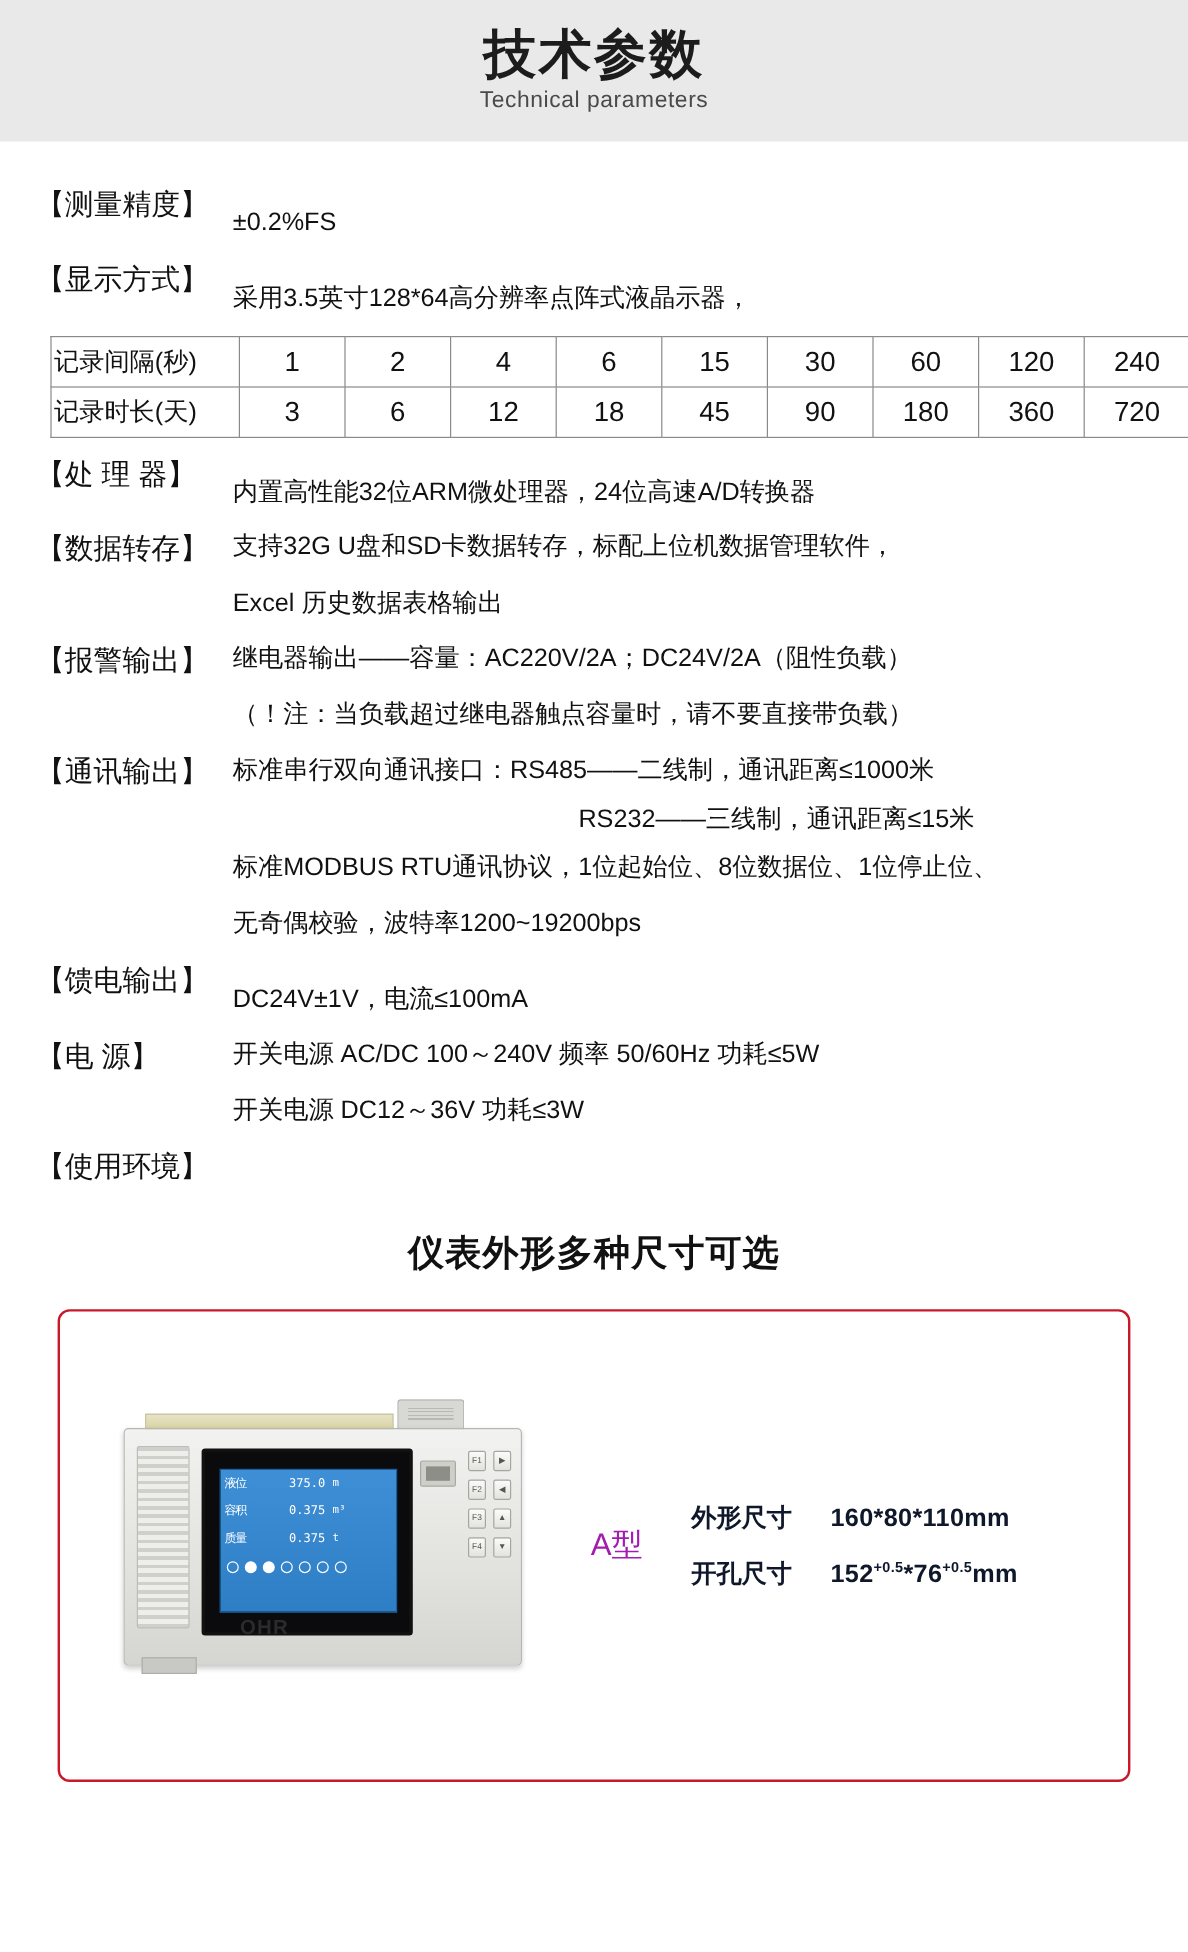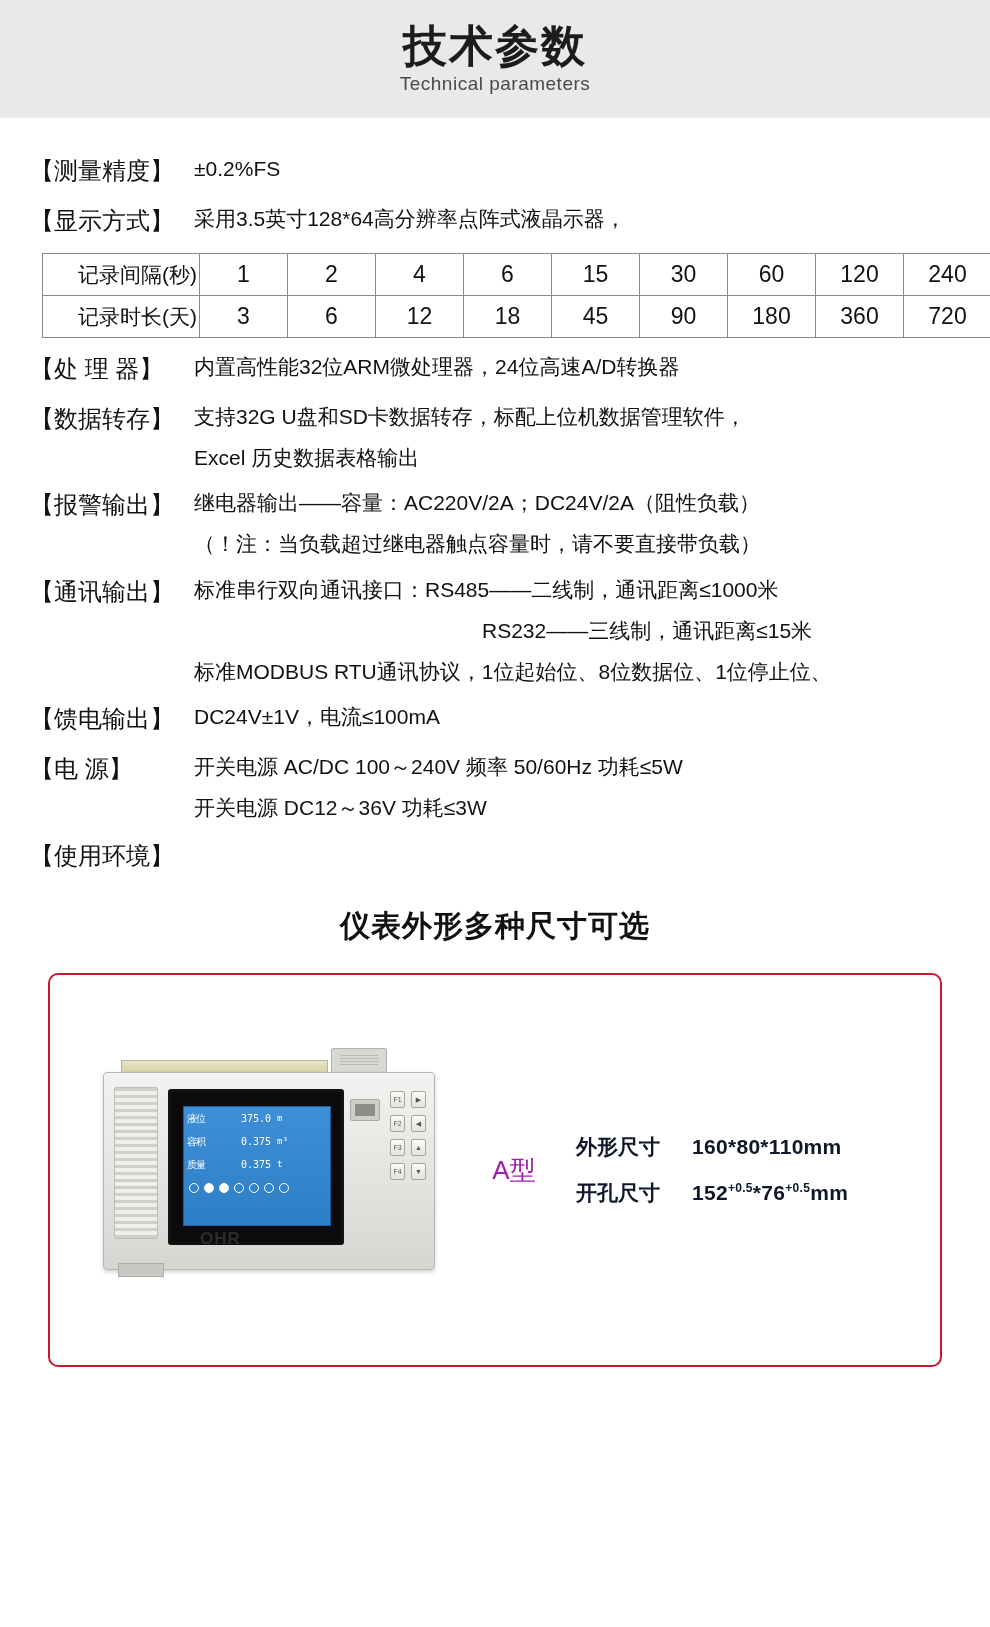--- a/index.html
+++ b/index.html
@@ -64,20 +64,21 @@
     font-size: 21px;
     color: #111;
     line-height: 1.42;
   }
   .spec-value .line {
     display: block;
     margin-bottom: 11px;
   }
   .spec-value .line:last-child {
     margin-bottom: 0;
+    margin-top: 17px;
   }
   .indent-1 {
     padding-left: 12px;
   }
   .indent-3 {
     padding-left: 300px;
   }
   .tight {
     margin-bottom: 8px;
   }
@@ -95,21 +96,21 @@
     border: 1px solid #8a8a8a;
     text-align: center;
     font-size: 23px;
     color: #111;
     height: 41px;
     padding: 0 2px;
   }
   table.interval td.rowhead {
     width: 152px;
     font-size: 21px;
-    text-align: right;
+    text-align: left;
   }
   table.interval td.c {
     width: 83px;
   }
 
   
   .section-title {
     text-align: center;
     font-size: 30px;
     font-weight: bold;
@@ -434,20 +435,21 @@
         <span class="line indent-1">（！注：当负载超过继电器触点容量时，请不要直接带负载）</span>
       </div>
     </div>
 
     <div class="spec-row">
       <div class="spec-label">【通讯输出】</div>
       <div class="spec-value">
         <span class="line indent-1">标准串行双向通讯接口：RS485——二线制，通讯距离≤1000米</span>
         <span class="line indent-3">RS232——三线制，通讯距离≤15米</span>
         <span class="line indent-1">标准MODBUS RTU通讯协议，1位起始位、8位数据位、1位停止位、</span>
+        <span class="line indent-1">无奇偶校验，波特率1200~19200bps</span>
       </div>
     </div>
 
     <div class="spec-row">
       <div class="spec-label">【馈电输出】</div>
       <div class="spec-value">
         <span class="line indent-1">DC24V±1V，电流≤100mA</span>
       </div>
     </div>
 

